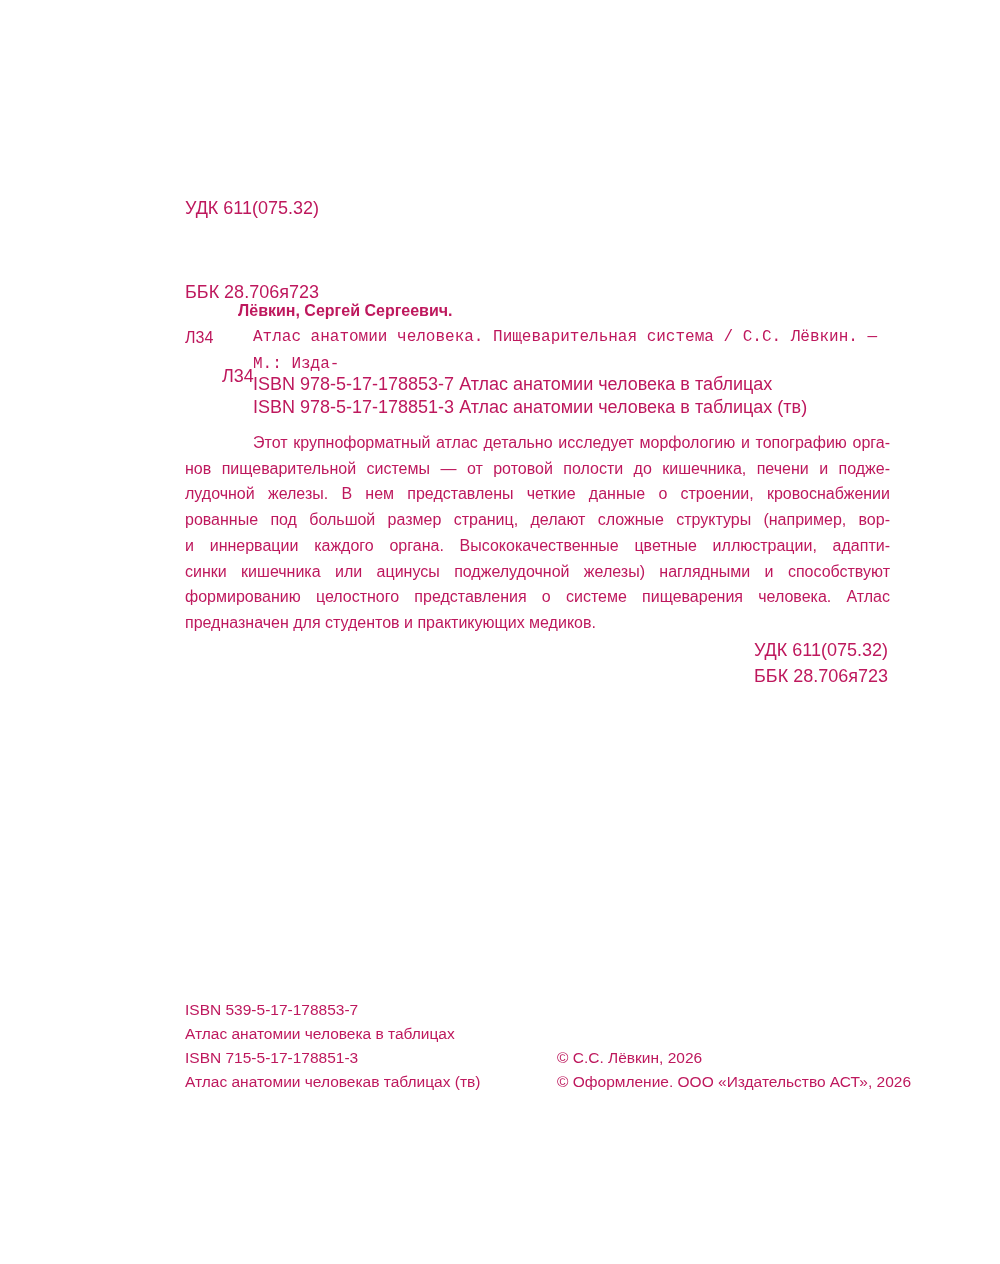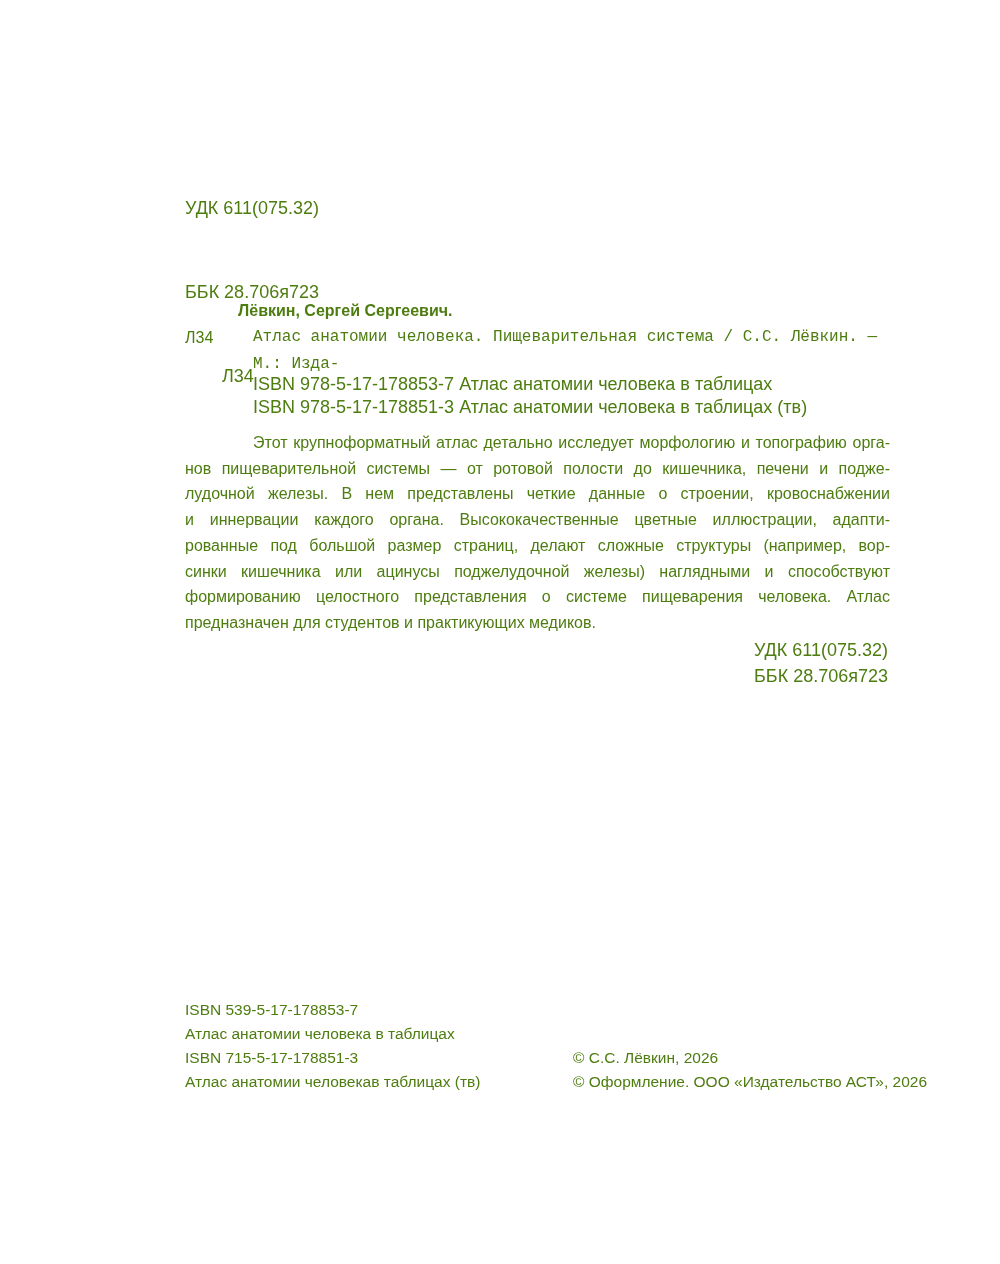--- a/index.html
+++ b/index.html
@@ -6,21 +6,21 @@
     margin: 0;
     padding: 0;
     background: #ffffff;
   }
   .page {
     position: relative;
     width: 1000px;
     height: 1264px;
     background: #ffffff;
     font-family: "Liberation Sans", sans-serif;
-    color: #4d7c0f;
+    color: #be185d;
     overflow: hidden;
   }
   
   .top-codes {
     position: absolute;
     left: 185px;
     top: 138px;
     font-size: 18px;
     line-height: 28px;
     white-space: pre;
@@ -102,21 +102,21 @@
   .imprint {
     position: absolute;
     left: 185px;
     top: 998px;
     width: 705px;
     font-size: 15.5px;
     line-height: 24px;
   }
   .imprint .right-col {
     position: absolute;
-    left: 388px;
+    left: 372px;
     top: 48px;
     white-space: nowrap;
   }
 </style>
 </head>
 <body>
 
 <div class="page">
 
   <div class="top-codes">
@@ -135,22 +135,22 @@
 
   <div class="isbn-bib">
       <div class="line">ISBN 978-5-17-178853-7 Атлас анатомии человека в таблицах</div>
       <div class="line">ISBN 978-5-17-178851-3 Атлас анатомии человека в таблицах (тв)</div>
     </div>
 
   <div class="annotation">
       <div class="line">Этот крупноформатный атлас детально исследует морфологию и топографию орга-</div>
       <div class="line">нов пищеварительной системы — от ротовой полости до кишечника, печени и подже-</div>
       <div class="line">лудочной железы. В нем представлены четкие данные о строении, кровоснабжении</div>
+      <div class="line">рованные под большой размер страниц, делают сложные структуры (например, вор-</div>
       <div class="line">и иннервации каждого органа. Высококачественные цветные иллюстрации, адапти-</div>
-      <div class="line">рованные под большой размер страниц, делают сложные структуры (например, вор-</div>
       <div class="line">синки кишечника или ацинусы поджелудочной железы) наглядными и способствуют</div>
       <div class="line">формированию целостного представления о системе пищеварения человека. Атлас</div>
       <div class="line">предназначен для студентов и практикующих медиков.</div>
     </div>
 
   <div class="codes-right">
     <div>УДК 611(075.32)</div>
     <div>ББК 28.706я723</div>
   </div>
 

